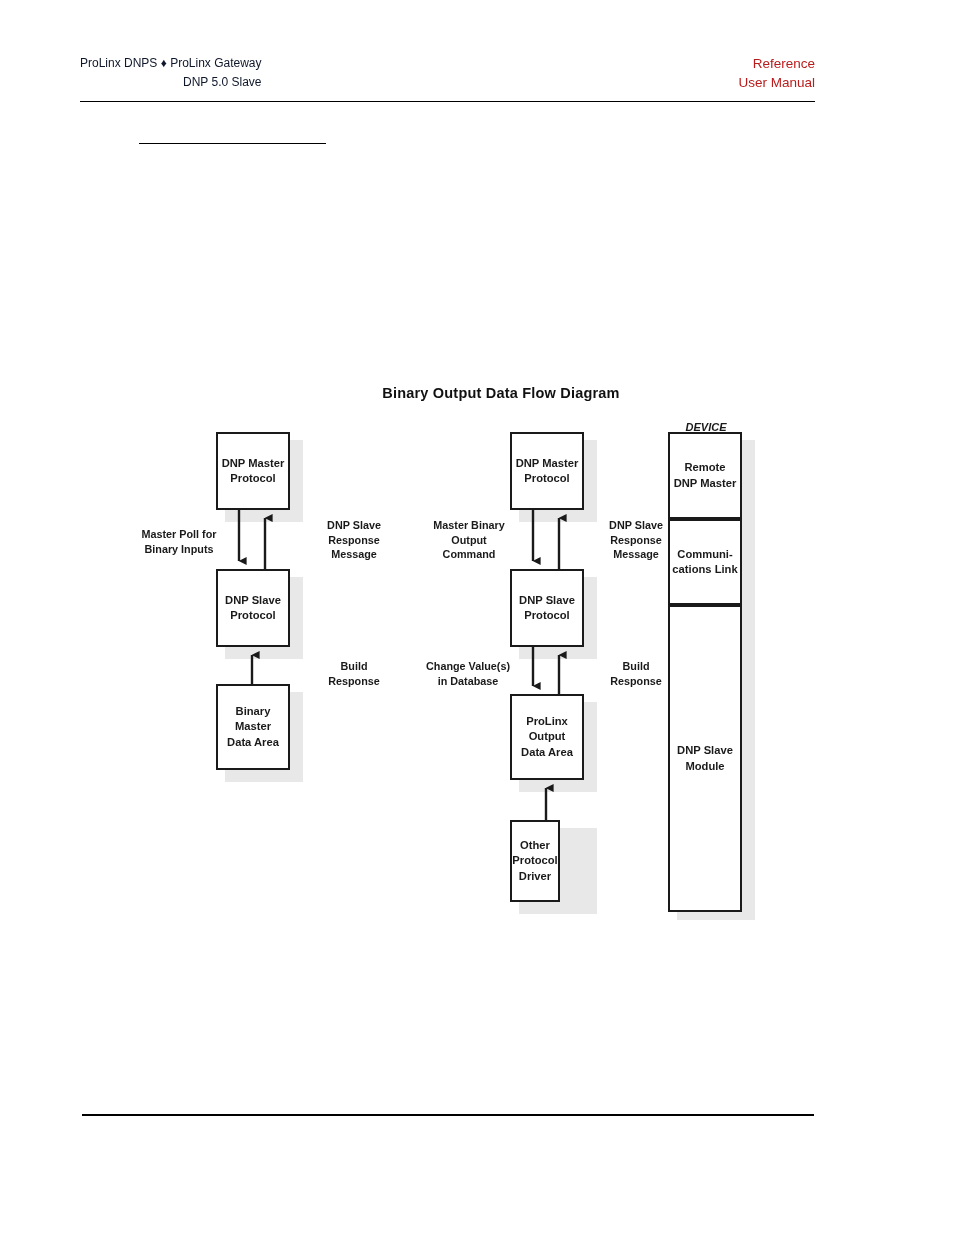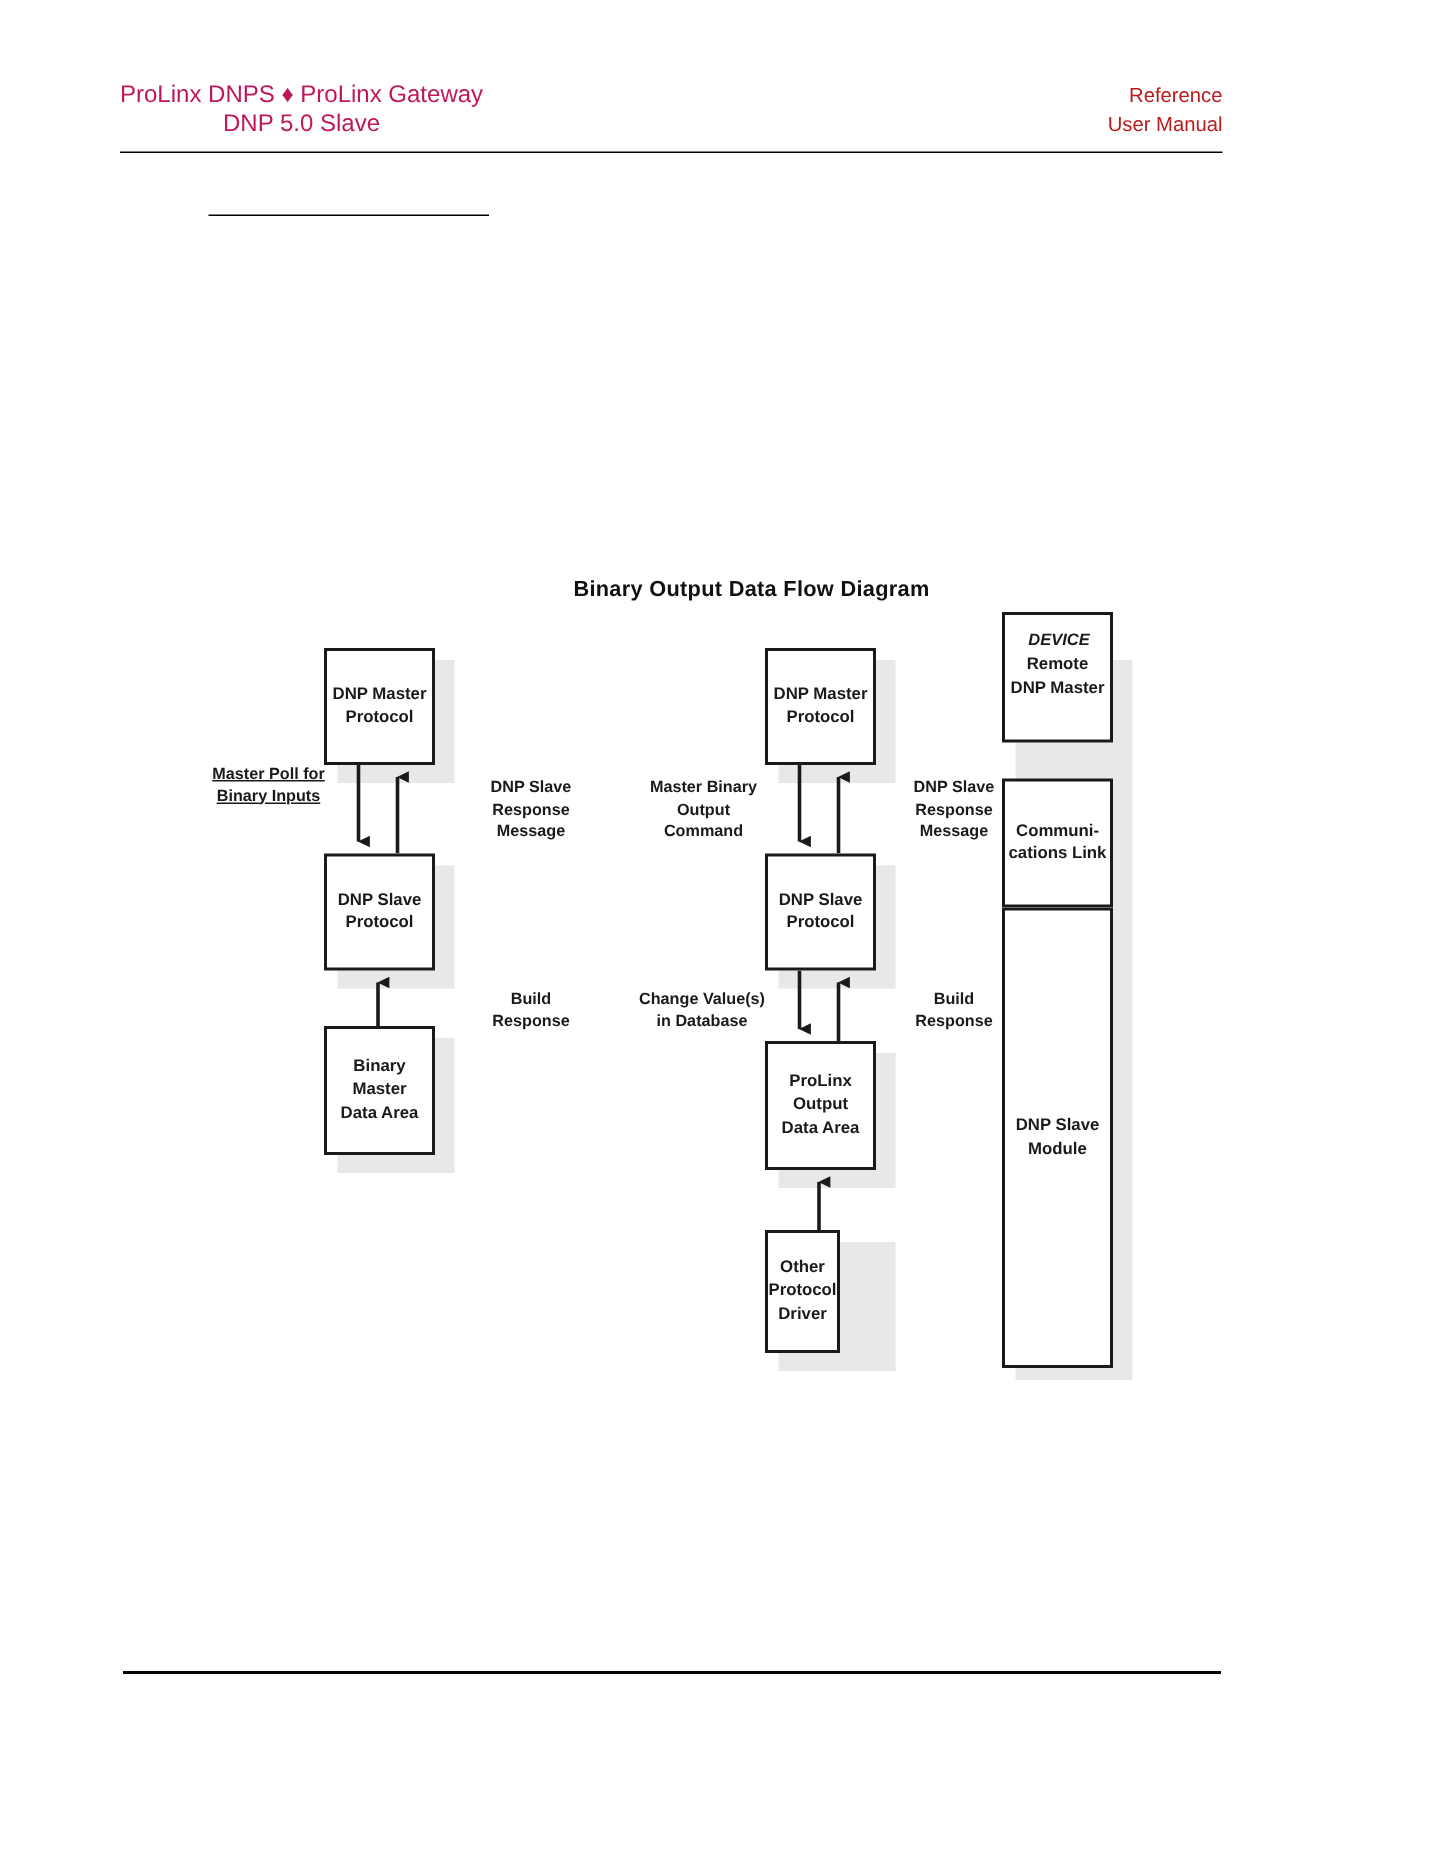--- a/index.html
+++ b/index.html
@@ -21,24 +21,24 @@
     position: absolute;
     left: 80px;
     top: 54px;
     width: 735px;
     height: 56px;
   }
   .hdr-left {
     position: absolute;
     left: 0;
     top: 0;
-    text-align: center;
-    font-size: 16px;
+    text-align: right;
+    font-size: 12px;
     line-height: 19px;
-    color: #be185d;
+    color: #0f172a;
   }
   .hdr-right {
     position: absolute;
     right: 0;
     top: 0;
     text-align: right;
     font-size: 13.5px;
     line-height: 19px;
     color: #b91c1c;
   }
@@ -205,21 +205,21 @@
     <span class="txt">DNP Slave
 Protocol</span>
   </div>
 
   <div class="shadow" style="left:225px; top:692px; width:78px; height:90px;"></div>
   <div class="dbox" style="left:216px; top:684px; width:74px; height:86px;">
     <span class="txt">Binary Master
 Data Area</span>
   </div>
 
-  <div class="cap" style="left:118px; top:509px; width:122px;text-decoration:underline;">Master Poll for
+  <div class="cap" style="left:118px; top:527px; width:122px;">Master Poll for
 Binary Inputs</div>
 
   <div class="cap" style="left:304px; top:518px; width:100px;">DNP Slave
 Response
 Message</div>
 
   <div class="cap" style="left:304px; top:659px; width:100px;">Build
 Response</div>
 
   <div class="shadow" style="left:519px; top:440px; width:78px; height:82px;"></div>
@@ -258,21 +258,21 @@
 Response
 Message</div>
 
   <div class="cap" style="left:586px; top:659px; width:100px;">Build
 Response</div>
 
   <div id="device-label">DEVICE</div>
 
   <div class="shadow" style="left:677px; top:440px; width:78px; height:480px;"></div>
 
-  <div class="dev-cell" style="left:668px; top:408px; width:74px; height:87px;">
+  <div class="dev-cell" style="left:668px; top:432px; width:74px; height:87px;">
     <span class="txt">Remote
 DNP Master</span>
   </div>
 
   <div class="dev-cell" style="left:668px; top:519px; width:74px; height:86px; border-top-width:2px;">
     <span class="txt">Communi-
 cations Link</span>
   </div>
 
   <div class="dev-cell" style="left:668px; top:605px; width:74px; height:307px;">

